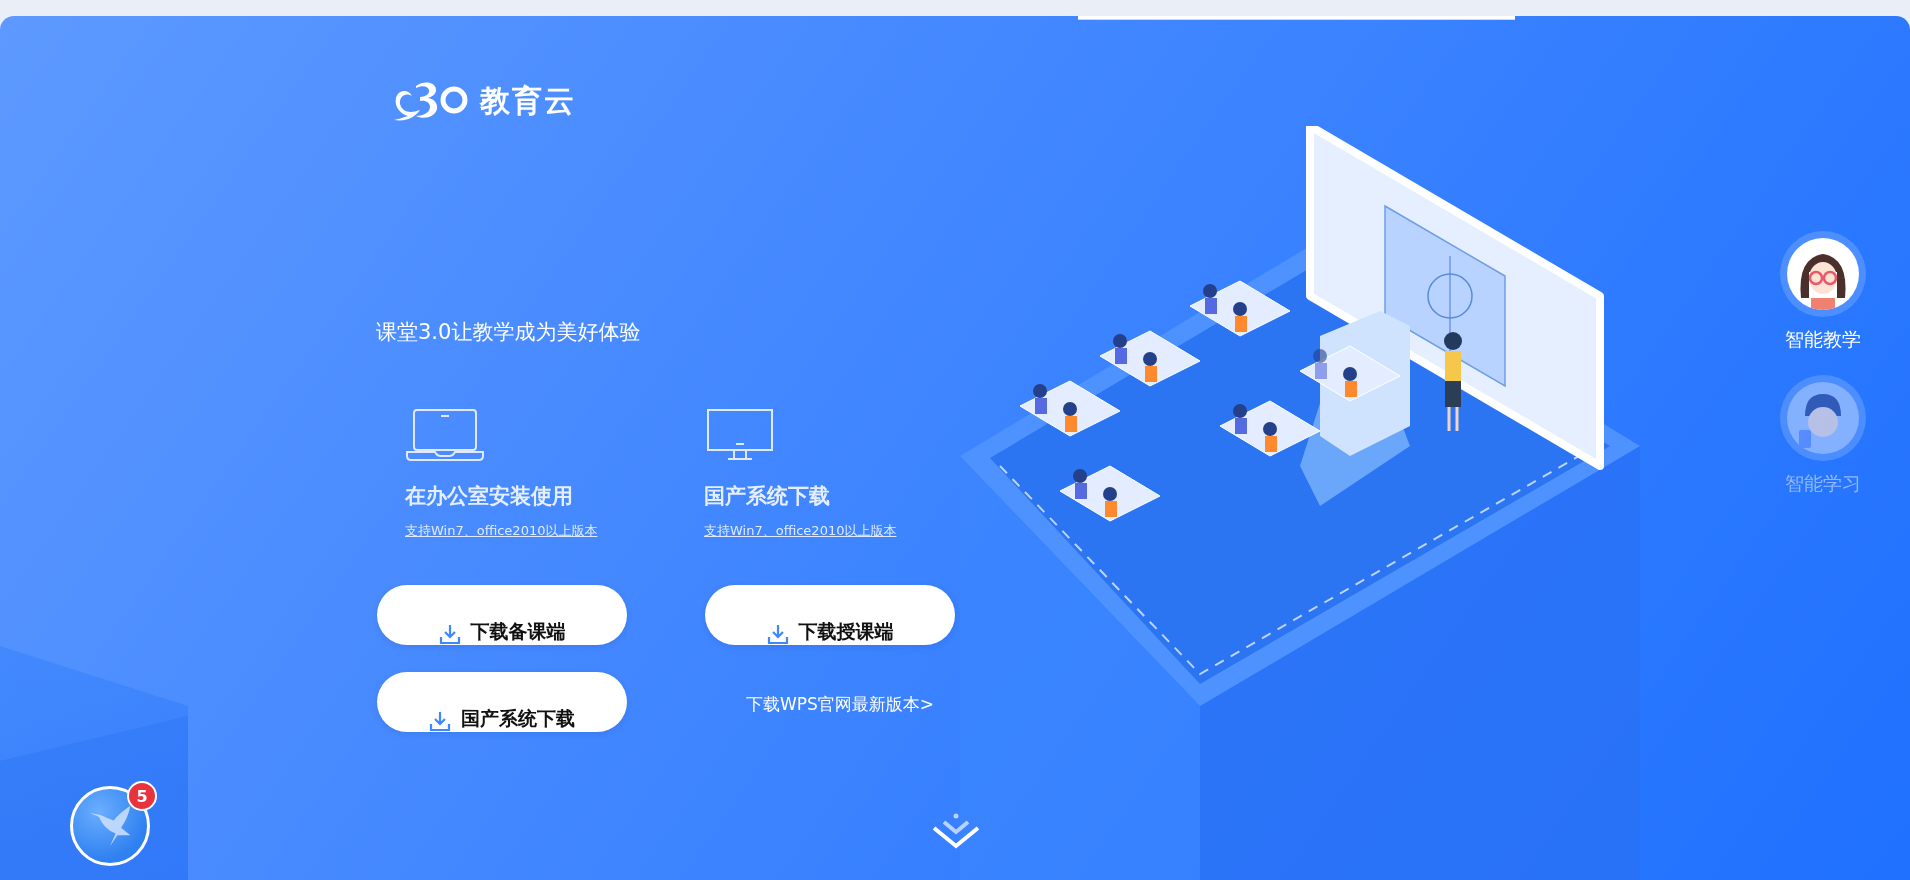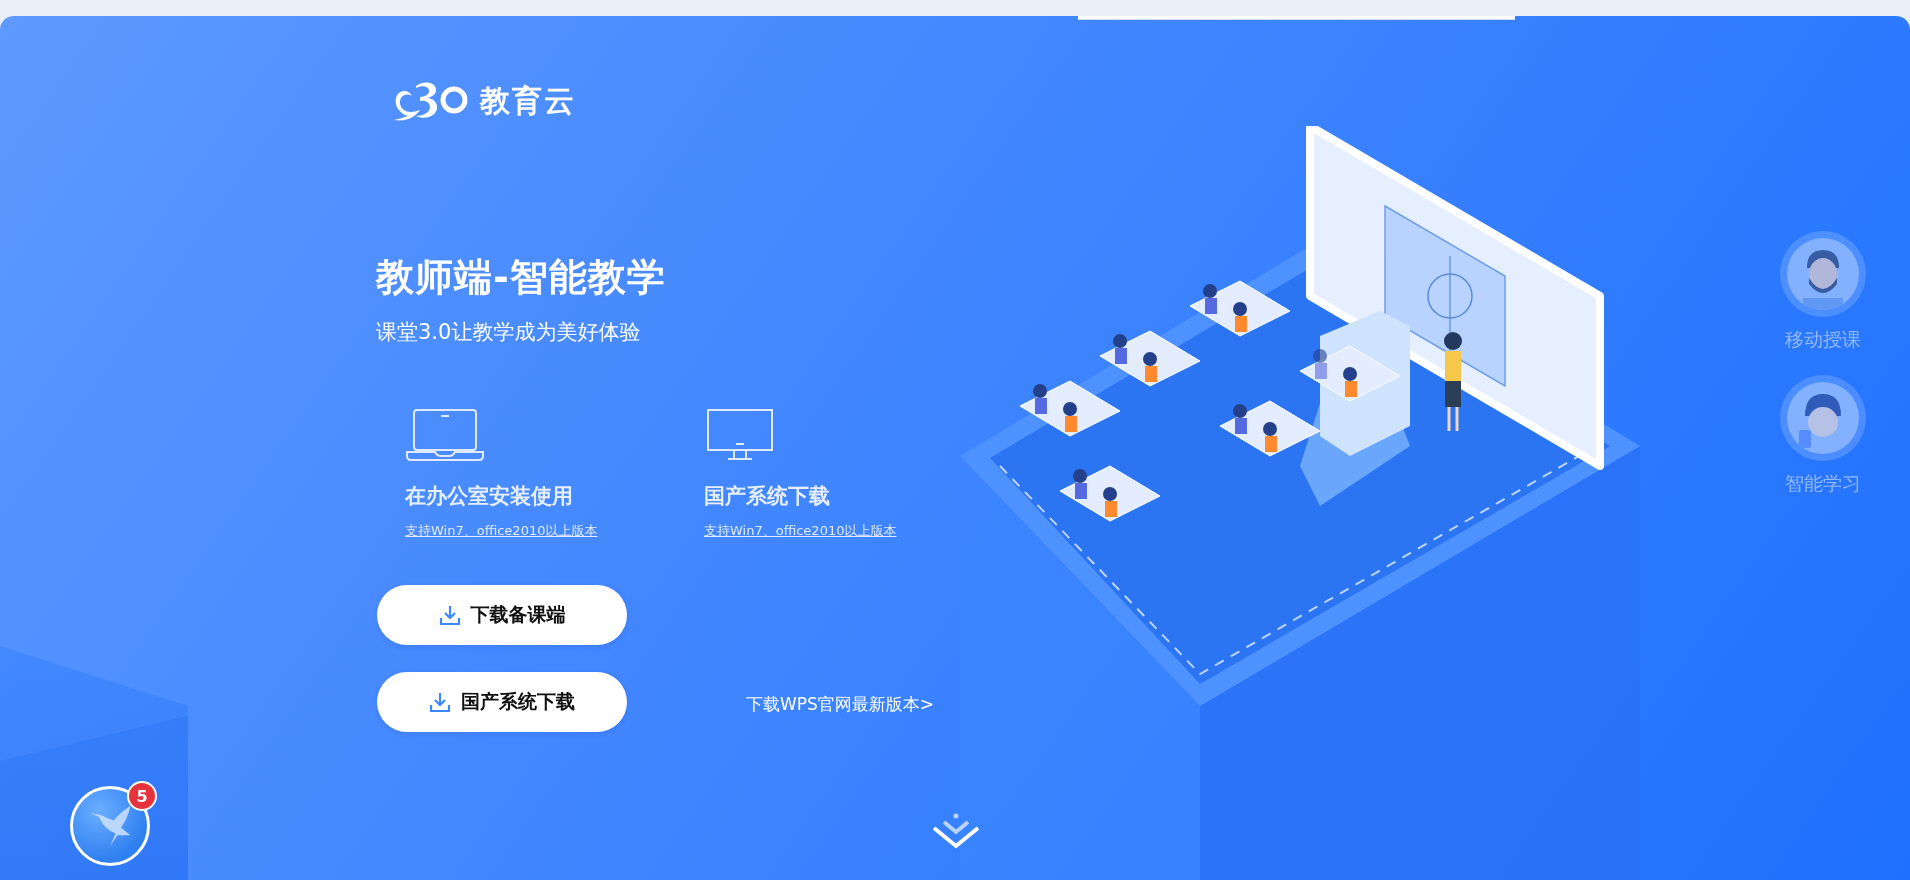--- a/index.html
+++ b/index.html
@@ -33,21 +33,21 @@
 
   .col { position: absolute; top: 390px; width: 300px; }
   .col-1 { left: 376px; margin-left: 29px; }
   .col-2 { left: 704px; }
   .device-icon { height: 56px; display: block; }
   .col-title { margin-top: 20px; font-size: 21px; font-weight: bold; color: #e6efff; }
   .col-desc { margin-top: 12px; font-size: 13px; color: #e1ebff; text-decoration: underline; }
 
   .btn {
     position: absolute; width: 250px; height: 60px; border-radius: 30px; background: #ffffff;
-    display: flex; align-items: center; justify-content: center; gap: 10px;
+    display: flex; align-items: flex-end; justify-content: center; gap: 10px;
     font-size: 19px; font-weight: bold; color: #111; cursor: pointer;
     box-shadow: 0 2px 6px rgba(0,40,120,0.12);
   }
   .btn svg { width: 22px; height: 22px; }
   .btn-prep { left: 377px; top: 569px; }
   .btn-teach { left: 705px; top: 569px; }
   .btn-domestic { left: 377px; top: 656px; }
   .wps-link { position: absolute; left: 746px; top: 677px; font-size: 17px; color: #ffffff; cursor: pointer; }
 
   
@@ -78,21 +78,20 @@
 
   <div class="logo">
     <svg class="logo-mark" viewBox="0 0 80 50">
       <path d="M4 44 C18 46 26 40 30 34 C20 38 12 36 10 28 C9 20 16 16 22 20 C18 12 8 14 6 22 C4 30 10 38 18 40 C12 42 8 43 4 44 Z" fill="#fff"></path>
       <path d="M26 10 C34 4 46 6 46 14 C46 19 41 21 38 22 C44 23 48 27 47 33 C45 41 34 44 26 40 C32 40 40 37 40 31 C40 26 35 24 30 25 L30 21 C35 21 40 18 39 14 C38 10 32 9 26 12 Z" fill="#fff"></path>
       <circle cx="64" cy="24" r="11" fill="none" stroke="#fff" stroke-width="5"></circle>
     </svg>
     <span class="logo-text">教育云</span>
   </div>
 
-  <div class="hero-title">教师端-智能教学</div>
   <div class="hero-sub">课堂3.0让教学成为美好体验</div>
 
   <div class="col col-1">
     <svg class="device-icon" viewBox="0 0 80 56" style="width:80px">
       <rect x="9" y="4" width="62" height="40" rx="3" fill="none" stroke="#dfe9ff" stroke-width="2"></rect>
       <line x1="36" y1="10" x2="44" y2="10" stroke="#dfe9ff" stroke-width="2"></line>
       <path d="M2 46 L30 46 Q32 50 36 50 L44 50 Q48 50 50 46 L78 46 L78 50 Q78 54 74 54 L6 54 Q2 54 2 50 Z" fill="none" stroke="#dfe9ff" stroke-width="2"></path>
     </svg>
     <div class="col-title">在办公室安装使用</div>
     <div class="col-desc">支持Win7、office2010以上版本</div>
@@ -108,20 +107,26 @@
     </svg>
     <div class="col-title">国产系统下载</div>
     <div class="col-desc">支持Win7、office2010以上版本</div>
   </div>
 
   <div class="btn btn-prep">
     <svg viewBox="0 0 22 22">
         <path d="M11 2 L11 14 M6 9 L11 14 L16 9 M2 14 L2 20 L20 20 L20 14" fill="none" stroke="#3d87ff" stroke-width="2.2"></path>
       </svg>
     <span>下载备课端</span>
+  </div>
+  <div class="btn btn-teach">
+    <svg viewBox="0 0 22 22">
+        <path d="M11 2 L11 14 M6 9 L11 14 L16 9 M2 14 L2 20 L20 20 L20 14" fill="none" stroke="#3d87ff" stroke-width="2.2"></path>
+      </svg>
+    <span>下载授课端</span>
   </div>
   <div class="btn btn-domestic">
     <svg viewBox="0 0 22 22">
         <path d="M11 2 L11 14 M6 9 L11 14 L16 9 M2 14 L2 20 L20 20 L20 14" fill="none" stroke="#3d87ff" stroke-width="2.2"></path>
       </svg>
     <span>国产系统下载</span>
   </div>
   <div class="wps-link">下载WPS官网最新版本&gt;</div>
 
   <svg class="illustration" viewBox="0 0 800 770">
@@ -177,31 +182,32 @@
       <circle cx="390" cy="303" r="7" fill="#24408a"></circle>
         <rect x="385" y="310" width="12" height="16" fill="#ff8a2e"></rect>
       <circle cx="440" cy="230" r="7" fill="#24408a" opacity="0.6"></circle>
         <rect x="435" y="237" width="12" height="16" fill="#5569e0" opacity="0.6"></rect>
       <circle cx="470" cy="248" r="7" fill="#24408a"></circle>
         <rect x="465" y="255" width="12" height="16" fill="#ff8a2e"></rect>
     </g>
   </svg>
 
   <div class="side-nav">
-    <div class="nav-item dim">
+    <div class="nav-item">
       <div class="nav-avatar">
         <svg class="nav-avatar-inner" viewBox="0 0 72 72">
-          <rect width="72" height="72" fill="#a9c8ff"></rect>
-          <path d="M20 30 Q20 12 36 12 Q52 12 52 30 Z" fill="#2a3b66"></path>
-          <ellipse cx="36" cy="36" rx="14" ry="16" fill="#f2d2bf"></ellipse>
-          <path d="M22 40 Q36 62 50 40 L50 46 Q36 64 22 46 Z" fill="#2a3b66"></path>
-          <rect x="16" y="60" width="40" height="12" fill="#6f9ee8"></rect>
+          <rect width="72" height="72" fill="#ffffff"></rect>
+          <path d="M14 60 Q10 20 36 16 Q62 20 58 60 L50 60 L50 34 L22 34 L22 60 Z" fill="#4a2f2a"></path>
+          <ellipse cx="36" cy="40" rx="14" ry="16" fill="#fde3d6"></ellipse>
+          <circle cx="29" cy="40" r="6" fill="none" stroke="#e85a6a" stroke-width="2.5"></circle>
+          <circle cx="43" cy="40" r="6" fill="none" stroke="#e85a6a" stroke-width="2.5"></circle>
+          <rect x="24" y="60" width="24" height="12" fill="#f08070"></rect>
         </svg>
       </div>
-      <span class="nav-label">移动授课</span>
+      <span class="nav-label">智能教学</span>
     </div>
     <div class="nav-item dim">
       <div class="nav-avatar">
         <svg class="nav-avatar-inner" viewBox="0 0 72 72">
           <rect width="72" height="72" fill="#a9c8ff"></rect>
           <path d="M18 34 Q18 12 36 12 Q54 12 54 34 Z" fill="#1e3a8a"></path>
           <ellipse cx="36" cy="40" rx="15" ry="15" fill="#fde3d6"></ellipse>
           <rect x="12" y="48" width="12" height="18" rx="2" fill="#5b8bff"></rect>
         </svg>
       </div>

